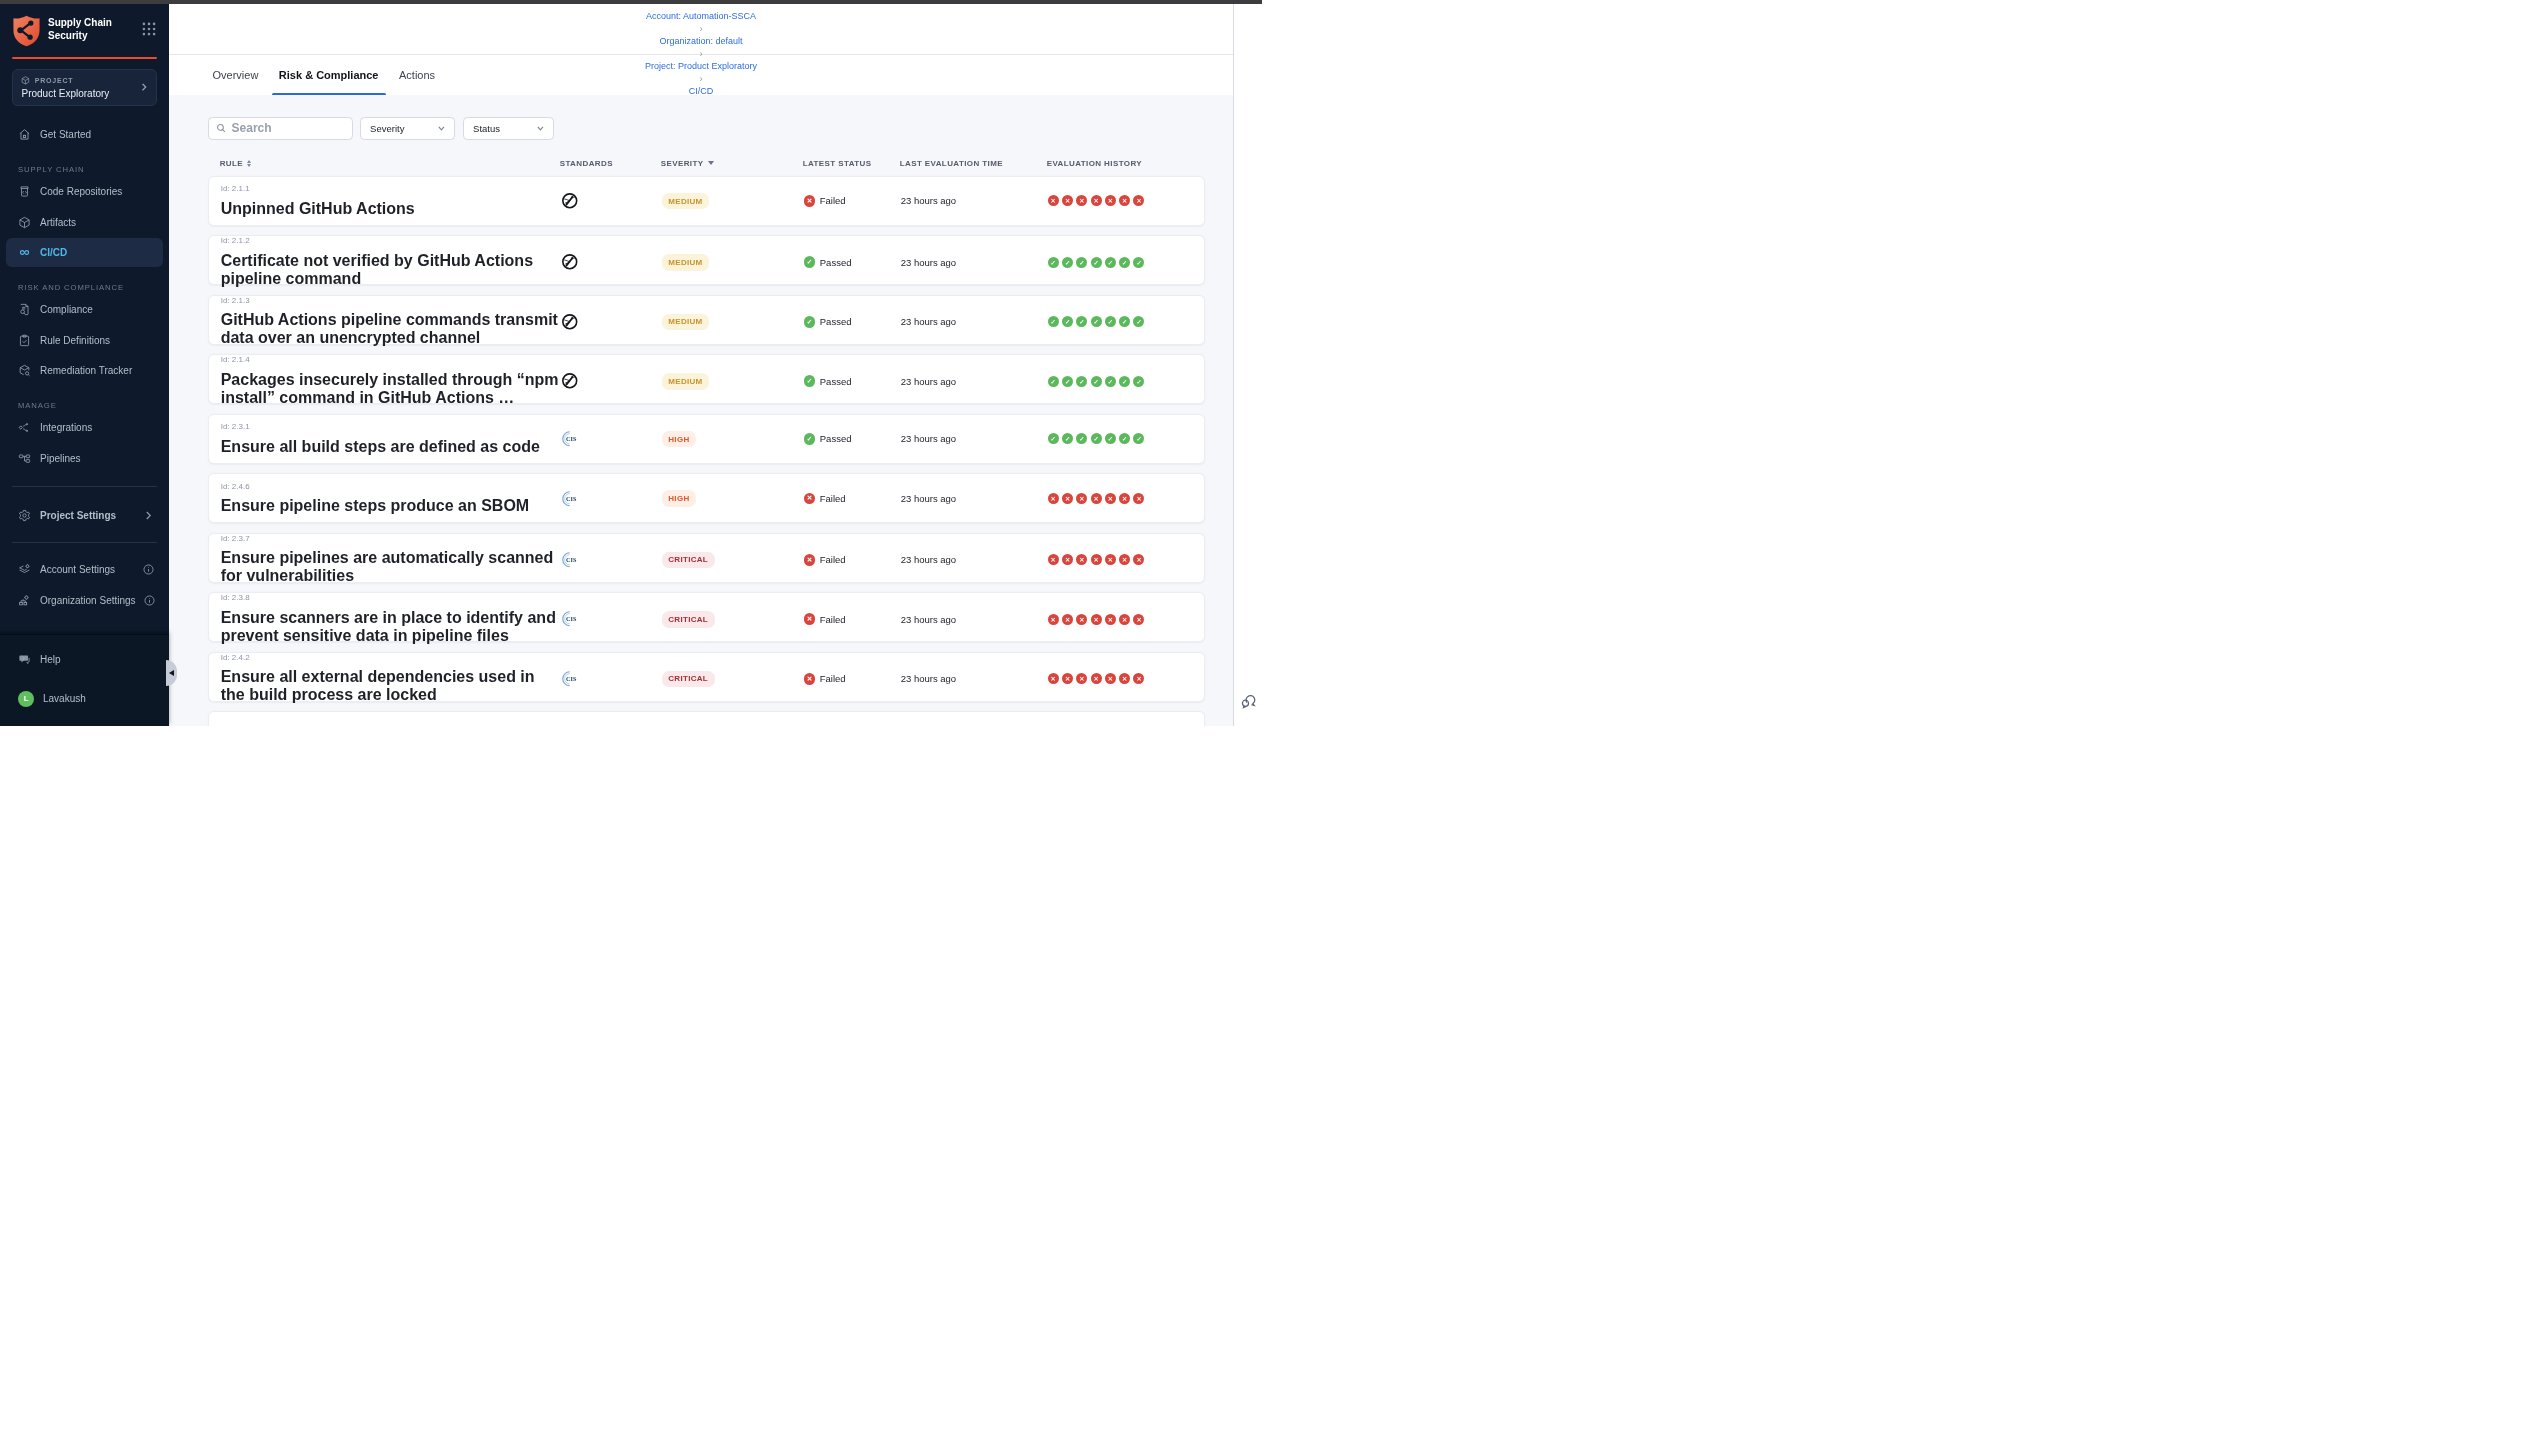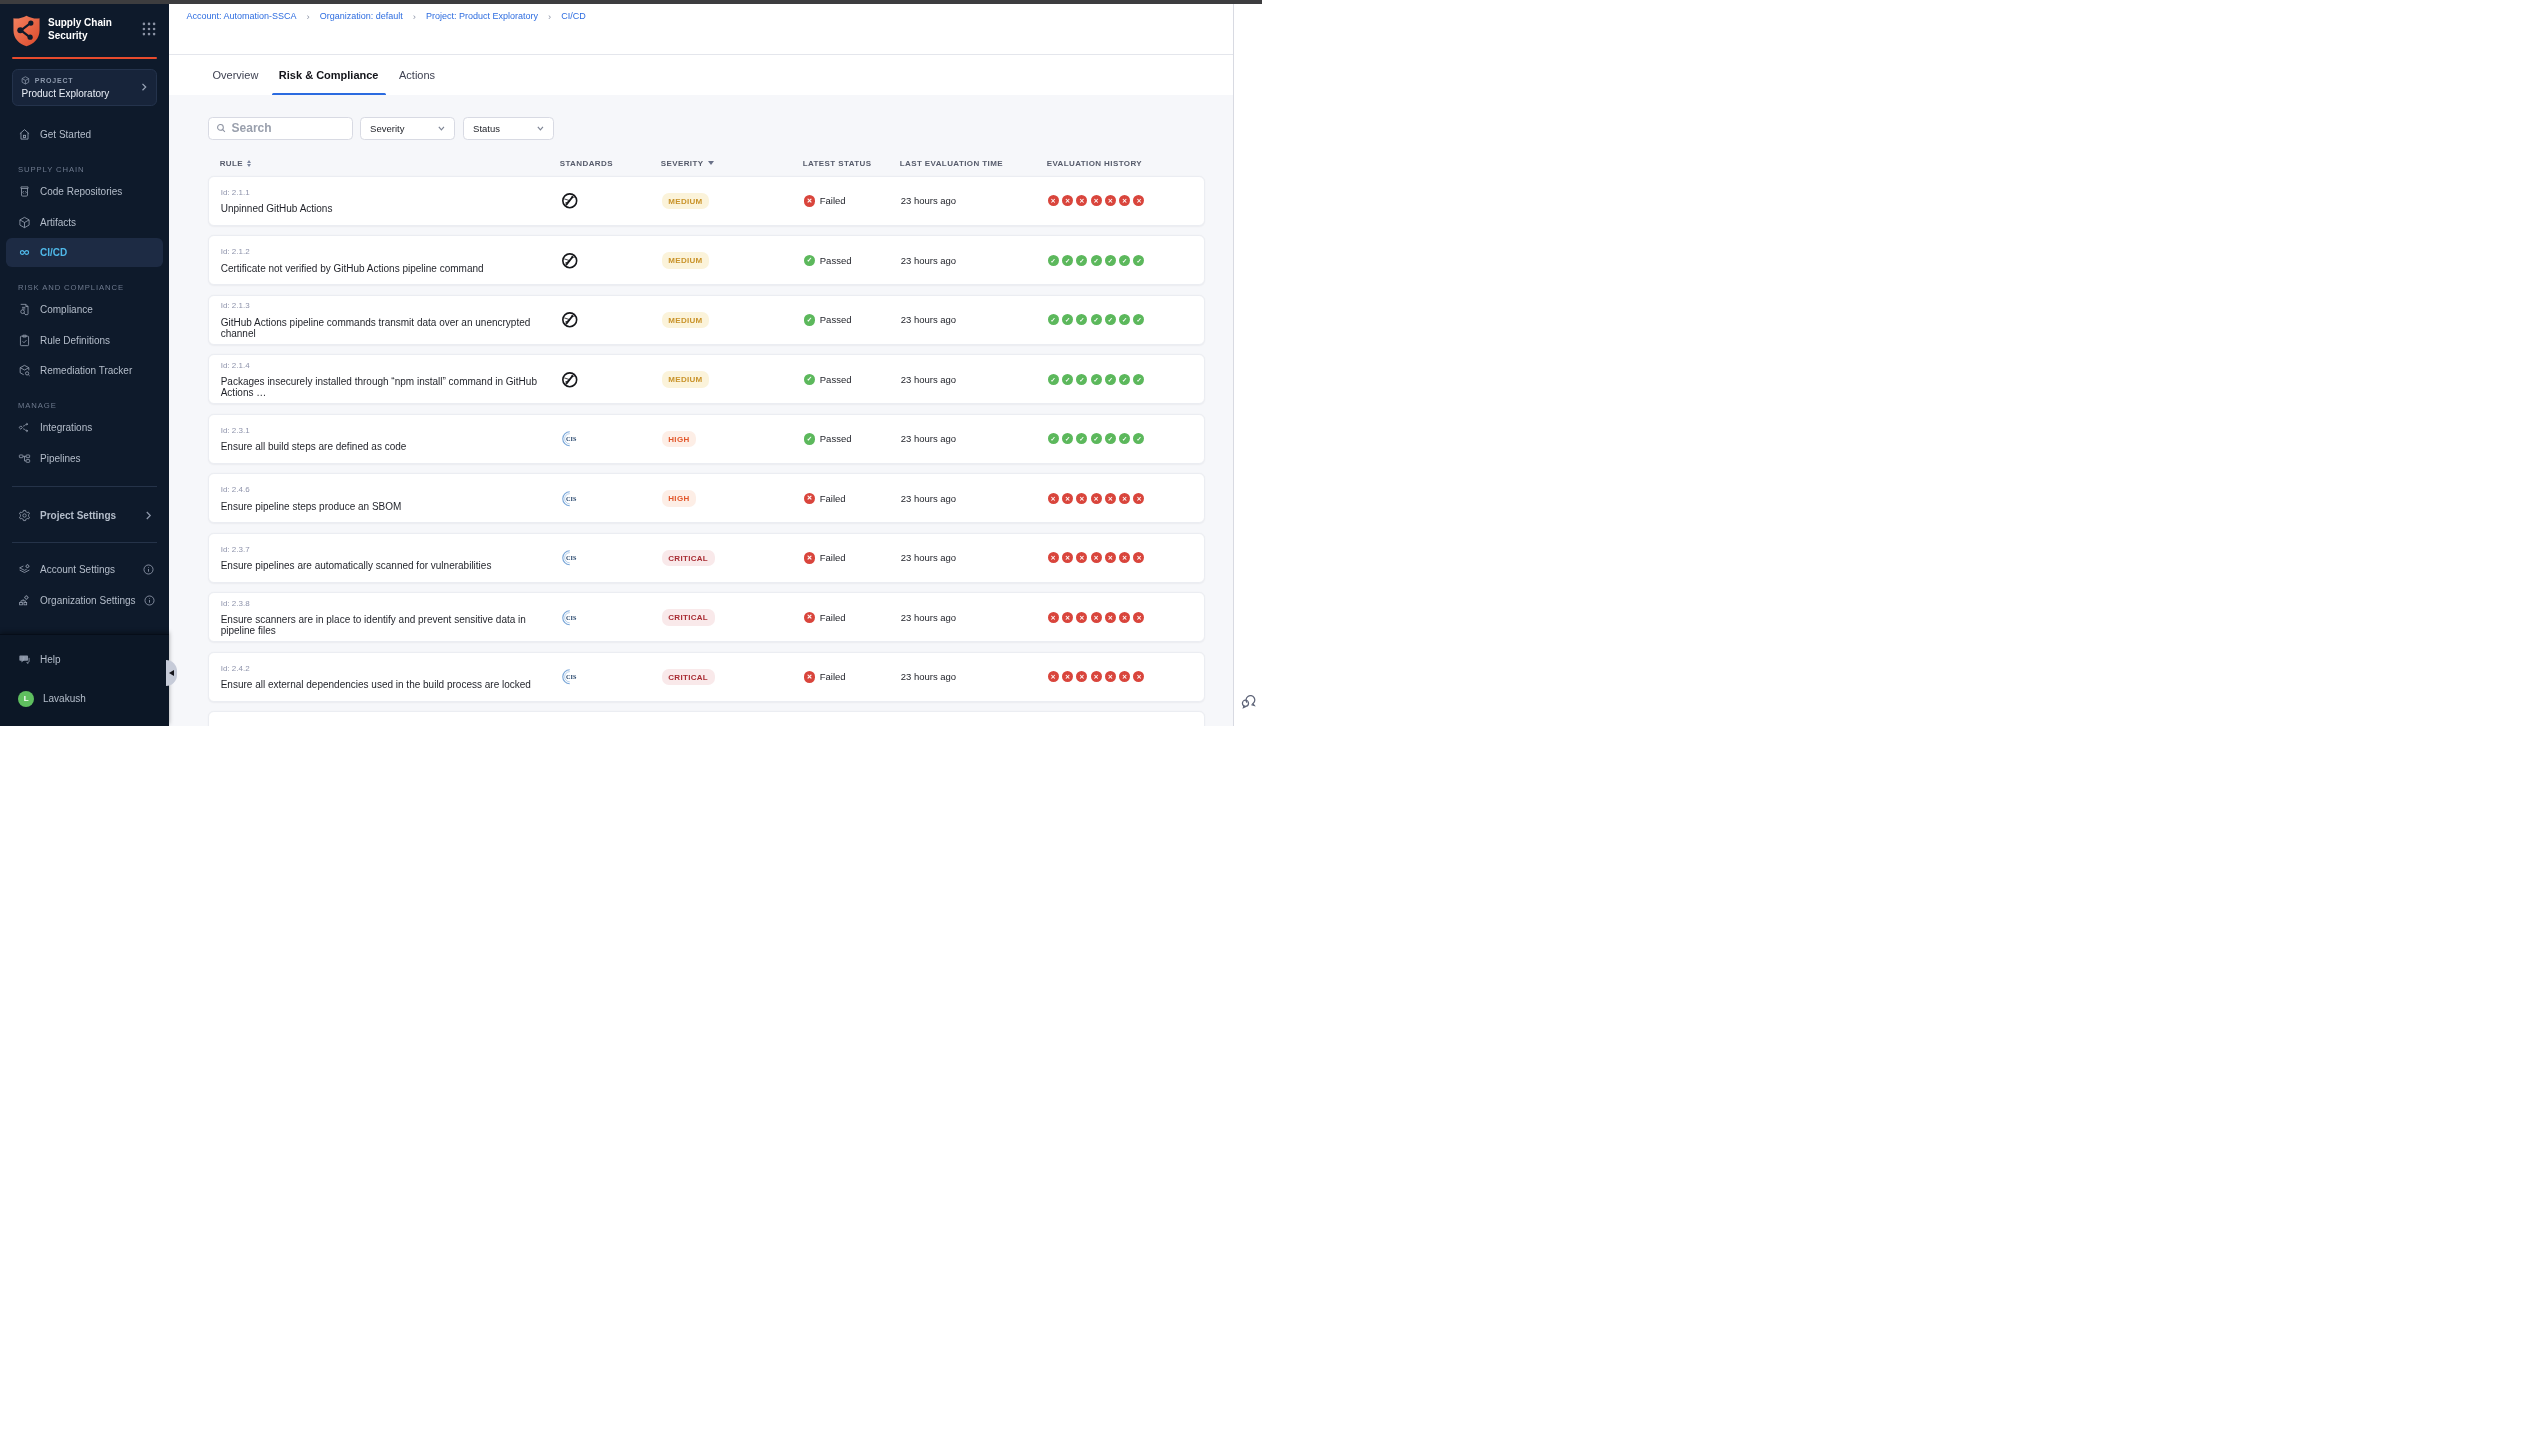--- a/index.html
+++ b/index.html
@@ -54,21 +54,21 @@
 
   .collapse-handle {
     position:absolute; left:166px; top:660px; width:11px; height:26px; background:#c6cbd8;
     border-radius:0 13px 13px 0; z-index:6; display:flex; align-items:center; justify-content:center; cursor:pointer;
   }
   .collapse-handle .tri { width:0; height:0; border-top:3.7px solid transparent; border-bottom:3.7px solid transparent; border-right:5.1px solid #14141a; }
 
   
   .main { position:absolute; left:169px; top:3.7px; width:1064px; height:723px; background:#ffffff; }
   .page-header { height:50px; padding:7.3px 17.5px 0 17.5px; }
-  .breadcrumb { display:flex; align-items:center; gap:10px; font-size:9px; }
+  .breadcrumb { display:flex; align-items:center; gap:2px; font-size:9px;flex-direction:column; }
   .crumb { color:#2e6de0; cursor:pointer; }
   .crumb-sep { color:#8d94a6; font-size:9.5px; }
   .title-row { display:flex; align-items:center; gap:5.8px; margin-top:5.1px; }
   .title-row svg { width:17px; height:17px; }
   .page-title { font-size:14px; font-weight:bold; color:#15161c; }
 
   .tabbar { height:41px; border-top:0.7px solid #e4e6ec; display:flex; align-items:stretch; padding-left:42px; gap:17.5px; }
   .tab { display:flex; align-items:center; font-size:11px; color:#3f4252; cursor:pointer; position:relative; padding:0 1.5px; }
   .tab.active { color:#121319; font-weight:bold; }
   .tab.active::after { content:""; position:absolute; left:-5.8px; right:-5.8px; bottom:0; height:2.2px; background:#2b6be0; border-radius:1.5px 1.5px 0 0; }
@@ -99,21 +99,21 @@
   .sort-stack .down { width:0; height:0; border-left:2.9px solid transparent; border-right:2.9px solid transparent; border-top:3.7px solid #7d87a0; }
   .filter-tri { width:0; height:0; border-left:3.3px solid transparent; border-right:3.3px solid transparent; border-top:4.4px solid #6a7188; cursor:pointer; }
 
   .rows { margin-top:6.6px; display:flex; flex-direction:column; gap:9.5px; }
   .rule-card {
     background:#ffffff; border:0.7px solid #ebedf2; border-radius:5.8px; height:50px; padding-left:11.7px;
     box-shadow:0 0.7px 1.5px rgba(30,40,60,0.05); cursor:pointer;
   }
   .rule-cell { display:flex; flex-direction:column; justify-content:center; gap:6.6px; }
   .rule-id { font-size:8px; color:#8e93ab; }
-  .rule-name { font-size:10px; color:#1f2128; }
+  .rule-name { font-size:16px; color:#1f2128;font-weight:bold; }
   .std-cell svg { width:17.5px; height:17.5px; display:block; }
   .sev-badge { display:inline-block; font-size:8px; font-weight:bold; letter-spacing:0.3px; padding:3.7px 6.6px; border-radius:7px; }
   .sev-medium   { color:#c9932a; background:#fbf3da; }
   .sev-high     { color:#e2572b; background:#fdeee6; }
   .sev-critical { color:#a82c33; background:#f9e9ea; }
   .status-cell { display:flex; align-items:center; gap:4.4px; font-size:9.5px; color:#23252c; }
   .dot { border-radius:50%; color:#ffffff; display:flex; align-items:center; justify-content:center; font-weight:bold; }
   .status-dot { width:11.7px; height:11.7px; font-size:6.6px; }
   .hist-dot { width:11px; height:11px; font-size:6.2px; flex:0 0 auto; }
   .dot.fail { background:#d9453c; }

